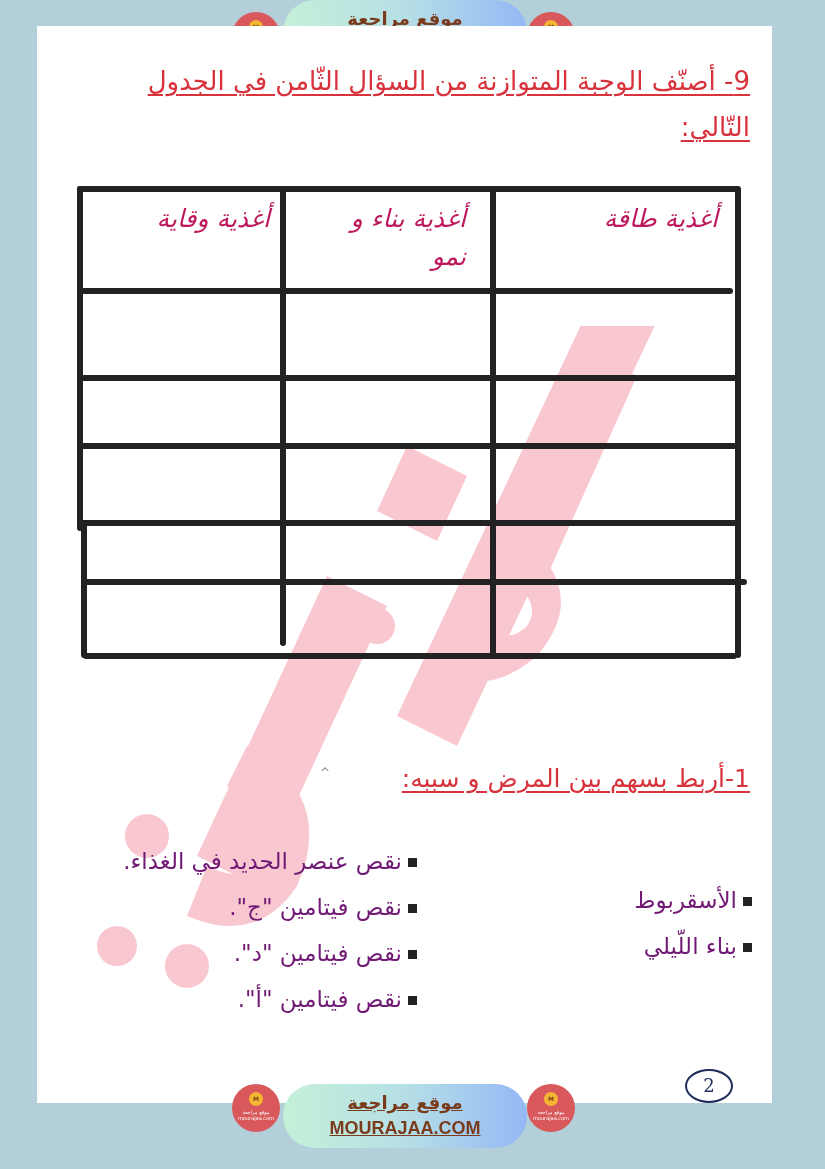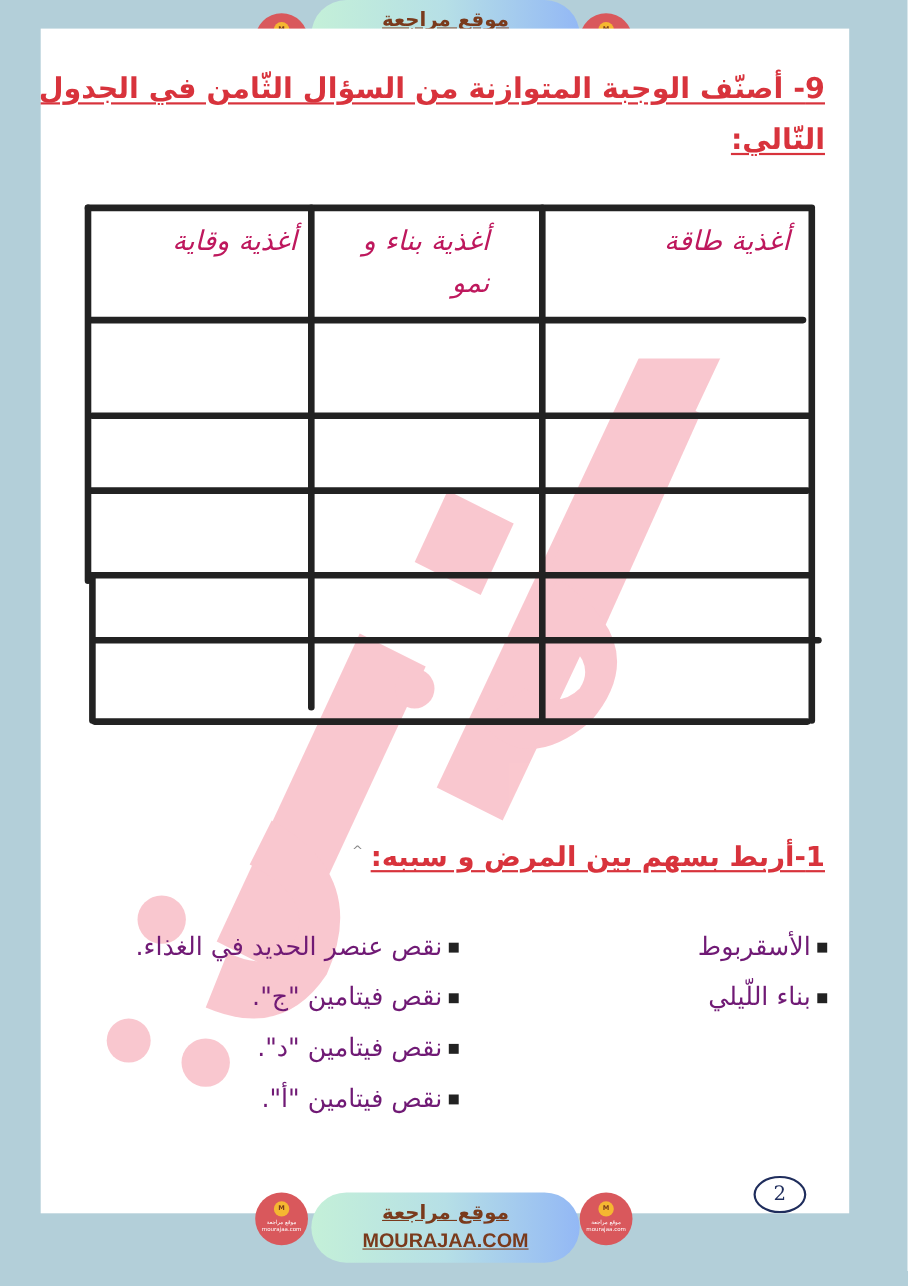--- a/index.html
+++ b/index.html
@@ -20,21 +20,21 @@
     .watermark {
       position: absolute;
       left: 40px; top: 300px;
       width: 700px; height: 700px;
       pointer-events: none;
     }
     .q-title {
       position: absolute;
       direction: rtl;
       color: #d8333c;
-      font-weight: bold;
+      font-weight: normal;
       font-family: "DejaVu Sans", sans-serif;
       text-decoration: underline;
       text-decoration-thickness: 2px;
       text-underline-offset: 4px;
       white-space: nowrap;
     }
     .q9-line1 { right: 22px; top: 40px; font-size: 26px; }
     .q9-line2 { right: 22px; top: 86px; font-size: 26px; }
     .q10-title { right: 22px; top: 738px; font-size: 25px; }
     .q10-caret { position:absolute; left: 283px; top: 740px; font-size: 12px; color:#888; }
@@ -70,21 +70,21 @@
       font-family: "DejaVu Sans", sans-serif;
       font-size: 23px;
       color: #701a75;
       line-height: 46px;
     }
     .list .item { white-space: nowrap; }
     .list .bullet {
       display: inline-block; width: 9px; height: 9px; background: #222;
       margin-left: 6px; vertical-align: middle;
     }
-    .list-right { right: 20px; top: 812px; }
+    .list-right { right: 20px; top: 851px; }
     .list-left { right: 355px; top: 812px; }
 
     .page-num {
       position: absolute;
       left: 648px; top: 1043px;
       width: 48px; height: 34px;
       border: 2px solid #1f2d5c;
       border-radius: 50%;
       color: #1f2d5c;
       font-size: 18px;
@@ -183,21 +183,21 @@
     <div class="hline" style="left:6px; top:393px; width:664px;"></div>
     <div class="hline" style="left:6px; top:467px; width:654px;"></div>
 
     <div class="vline" style="left:0; top:0; height:345px;"></div>
     <div class="vline" style="left:4px; top:334px; height:138px;"></div>
     <div class="vline" style="left:203px; top:0; height:460px;"></div>
     <div class="vline" style="left:413px; top:0; height:470px;"></div>
     <div class="vline" style="left:658px; top:2px; height:470px;"></div>
 
     <div class="cell" style="left:419px; top:10px; width:232px; height:90px;">أغذية طاقة</div>
-    <div class="cell" style="left:205px; top:10px; width:173px; height:90px;">أغذية بناء و نمو</div>
+    <div class="cell" style="left:226px; top:10px; width:173px; height:90px;">أغذية بناء و نمو</div>
     <div class="cell" style="left:6px; top:10px; width:197px; height:90px;">أغذية وقاية</div>
   </div>
 
   <div class="q-title q10-title">1-أربط بسهم بين المرض و سببه:</div>
   <div class="q10-caret">^</div>
 
   <div class="list list-right">
     <div class="item"><span class="bullet"></span><span>الأسقربوط</span></div>
     <div class="item"><span class="bullet"></span><span>بناء اللّيلي</span></div>
   </div>

